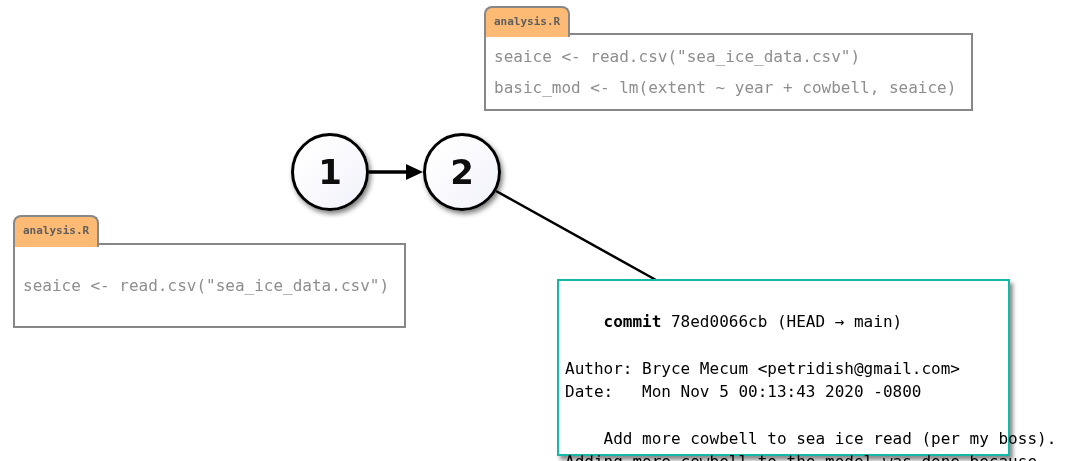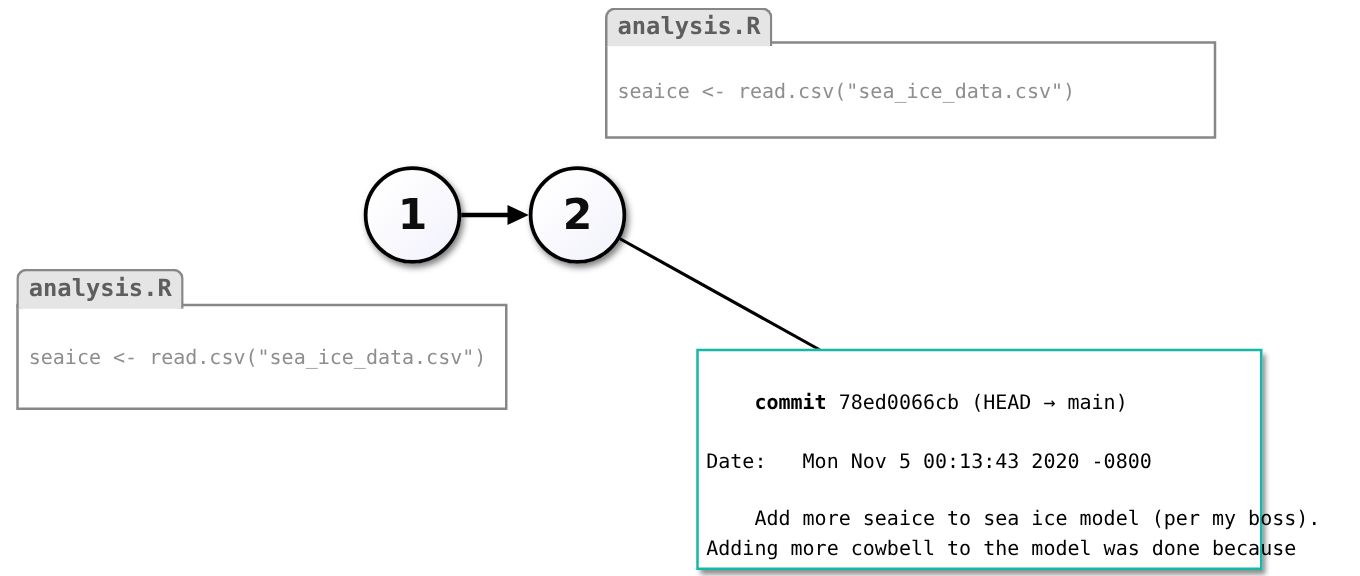--- a/index.html
+++ b/index.html
@@ -7,27 +7,27 @@
     width: 1088px; height: 461px;
     position: relative;
     background: #ffffff;
     overflow: hidden;
     font-family: "DejaVu Sans Mono", "Liberation Mono", monospace;
   }
 
   
   .file-tab {
     position: absolute;
-    background: #e5e5e5;
+    background: #fdba74;
     border: 2px solid #878787;
     border-bottom: none;
     border-radius: 8px 8px 0 0;
     z-index: 2;
     font-weight: bold;
-    font-size: 19px;
+    font-size: 11px;
     color: #5e5e5e;
     padding: 0 8px;
     white-space: pre;
   }
   .file-body {
     position: absolute;
     background: #ffffff;
     border: 2px solid #878787;
     z-index: 1;
     box-sizing: border-box;
@@ -90,20 +90,21 @@
   .commit-line { white-space: pre; }
   .commit-keyword { font-weight: bold; }
   .blank-line { height: 23px; }
 </style>
 </head>
 <body>
 
 <div class="file-tab tab-top">analysis.R</div>
 <div class="file-body body-top">
   <div class="code-line">seaice &lt;- read.csv("sea_ice_data.csv")</div>
+  <div class="code-line">basic_mod &lt;- lm(extent ~ year + cowbell, seaice)</div>
 </div>
 
 <div class="file-tab tab-left">analysis.R</div>
 <div class="file-body body-left">
   <div class="code-line">seaice &lt;- read.csv("sea_ice_data.csv")</div>
 </div>
 
 <svg class="connectors" width="1088" height="461" viewBox="0 0 1088 461">
   <g>
     <line x1="369" y1="172" x2="409" y2="172" stroke="#000000" stroke-width="3.5"></line>
@@ -116,18 +117,19 @@
   <span>1</span>
 </div>
 <div class="node node-2">
   <span>2</span>
 </div>
 
 <div class="commit-box">
   <div class="commit-line">
     <span class="commit-keyword">commit</span><span> 78ed0066cb (HEAD → main)</span>
   </div>
+  <div class="commit-line">Author: Bryce Mecum &lt;petridish@gmail.com&gt;</div>
   <div class="commit-line">Date:   Mon Nov 5 00:13:43 2020 -0800</div>
   <div class="blank-line"></div>
-  <div class="commit-line">    Add more seaice to sea ice model (per my boss).</div>
+  <div class="commit-line">    Add more cowbell to sea ice read (per my boss).</div>
   <div class="commit-line">Adding more cowbell to the model was done because</div>
 
 </div>
 
 </body></html>

